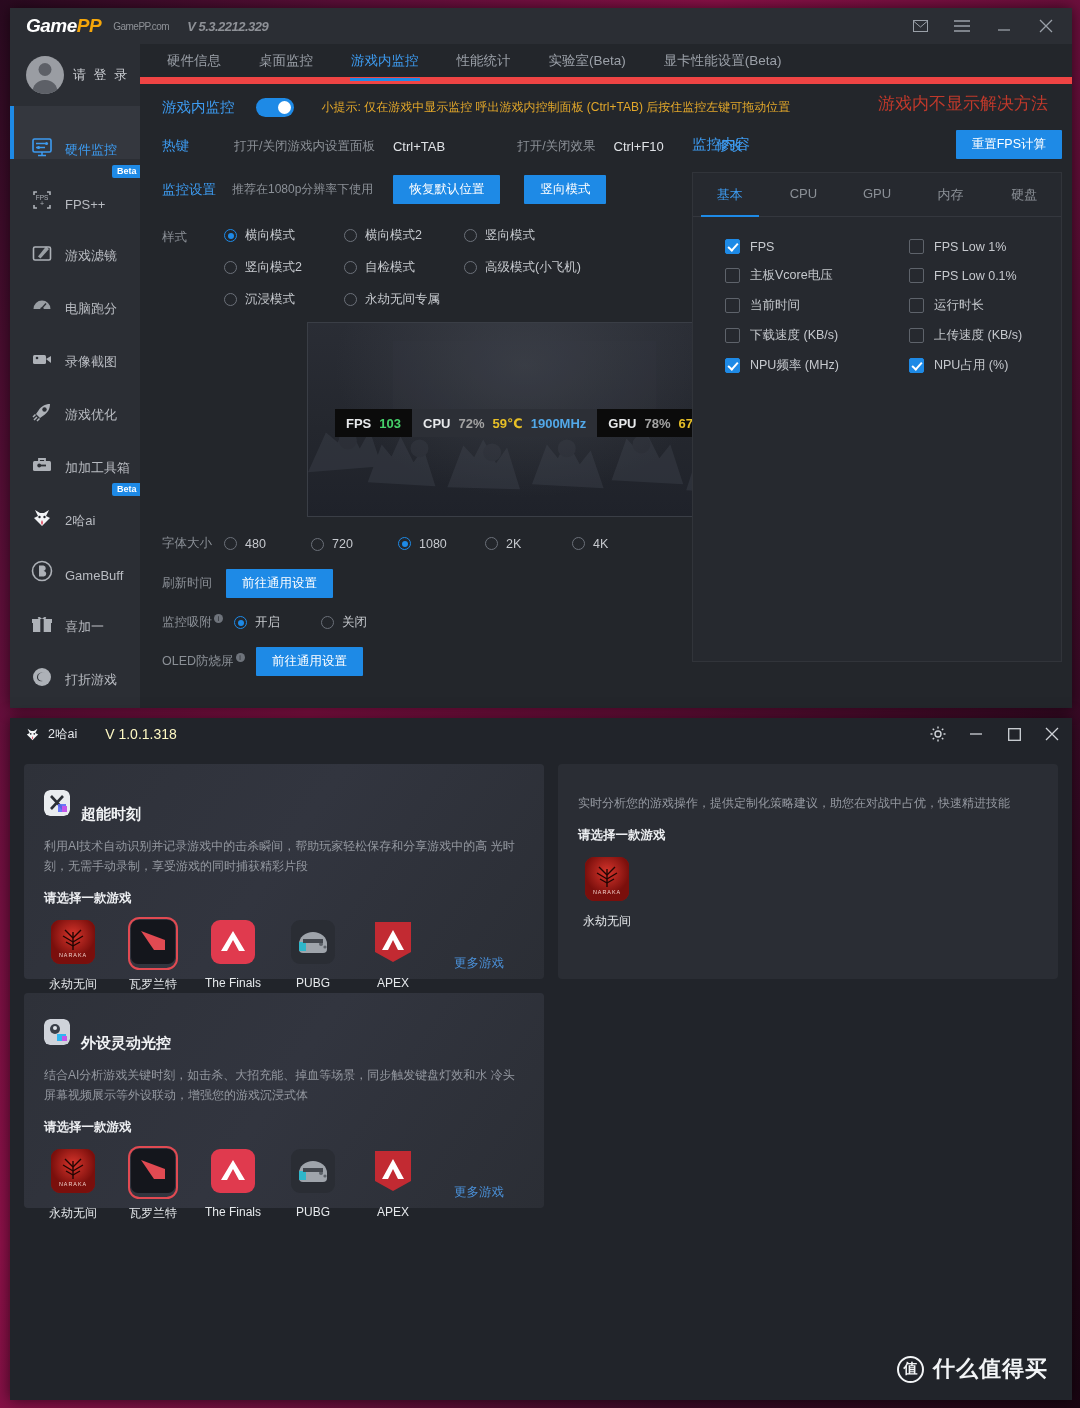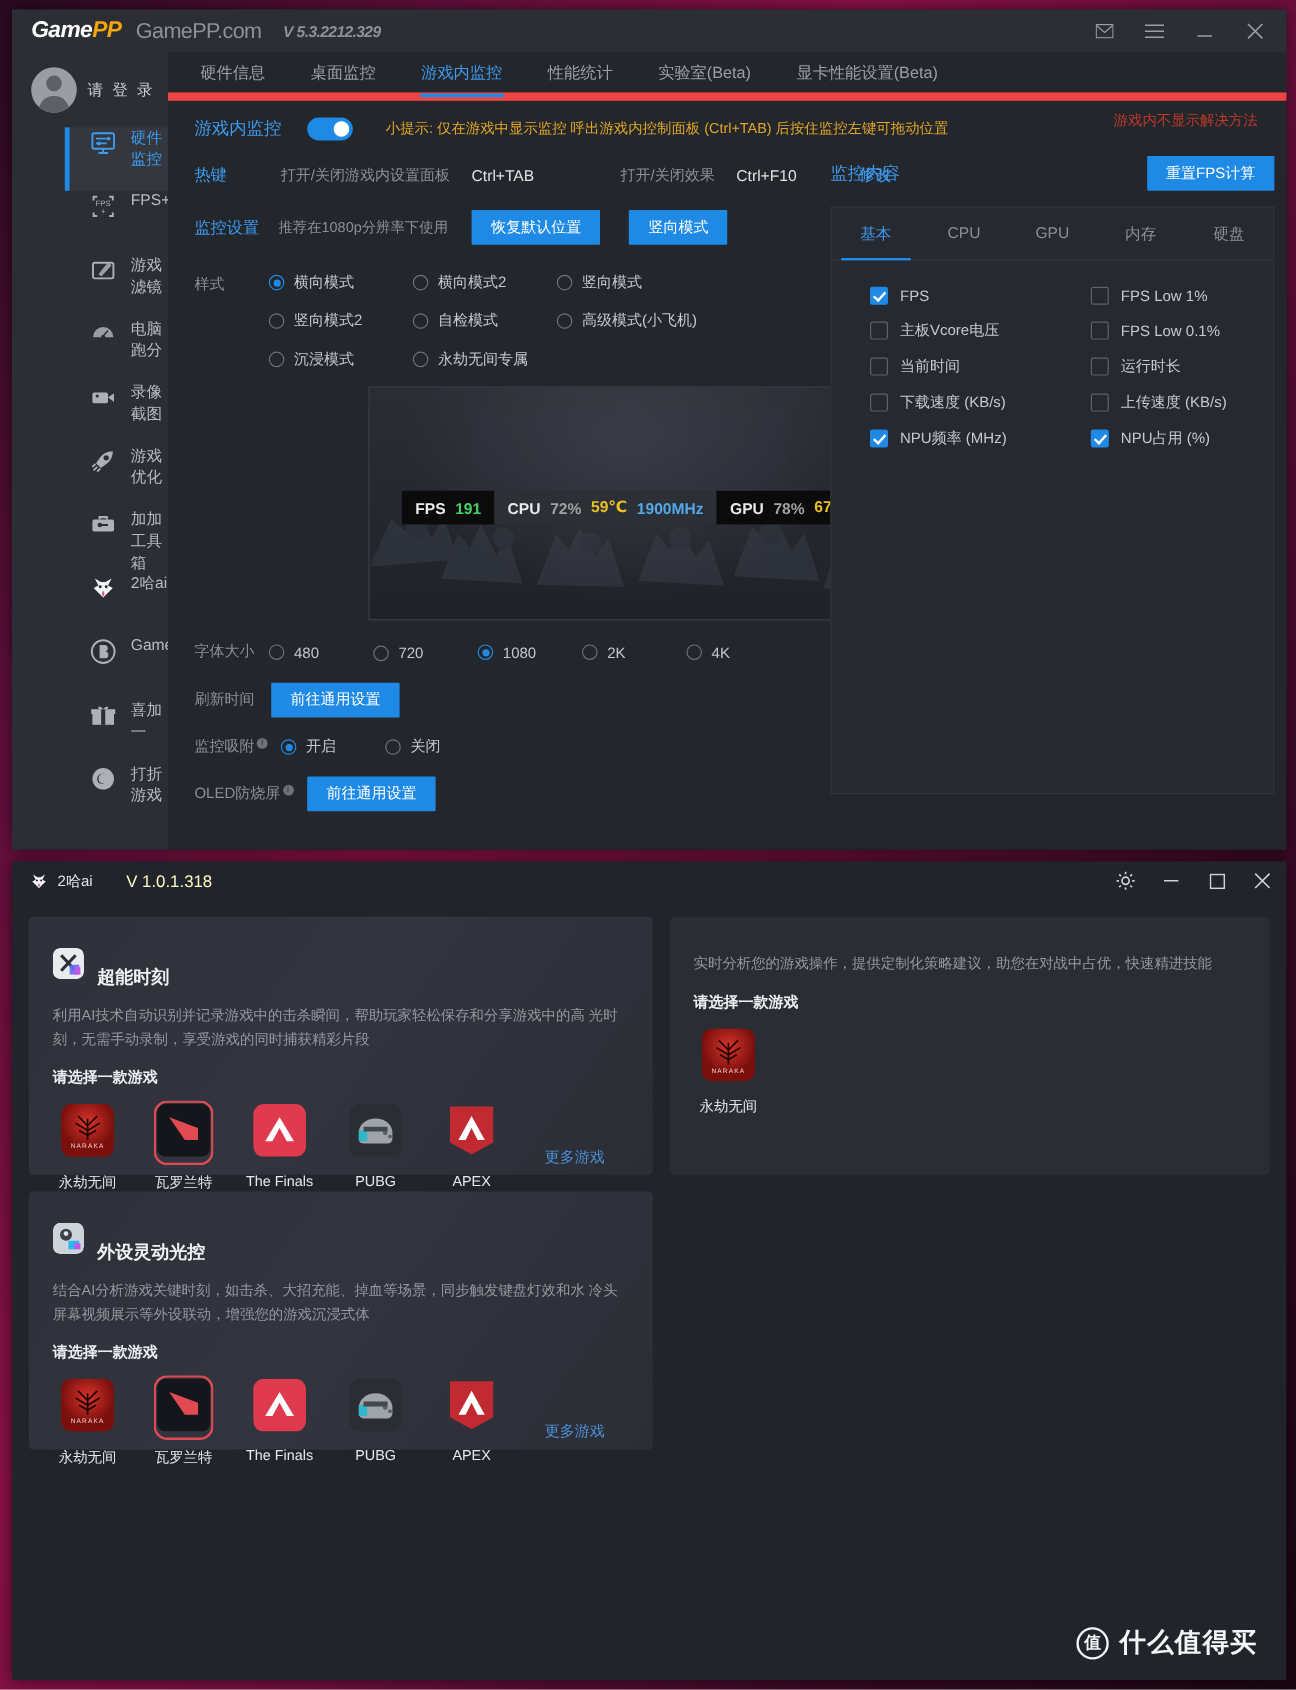--- a/index.html
+++ b/index.html
@@ -21,41 +21,41 @@
   .titlebar{
     height:36px; background:#2b2e34; display:flex; align-items:center;
     padding:0 8px 0 16px; position:relative;
   }
   .logo-box{
     display:flex; align-items:center; gap:0; font-weight:bold; font-style:italic;
     font-size:19px; letter-spacing:-.5px;
   }
   .logo-game{ color:#ffffff; }
   .logo-pp{ color:#f5a60a; }
-  .logo-site{ color:#8e9197; font-size:18px; margin-left:12px; font-style:normal; font-weight:normal;}
+  .logo-site{ color:#8e9197; font-size:10px; margin-left:12px; font-style:normal; font-weight:normal;}
   .logo-ver{ color:#8e9197; font-size:13px; margin-left:18px; }
   .win-btns{ margin-left:auto; display:flex; align-items:center; gap:22px; padding-right:8px;}
   .win-btn{ width:20px;height:20px; color:#9aa0a8; display:flex;align-items:center;justify-content:center; cursor:pointer;}
   .win-btn svg{ display:block; }
 
   .body-row{ flex:1; display:flex; min-height:0; }
 
   
   .sidebar{ width:130px; background:#2b2e34; display:flex; flex-direction:column; }
   .user-box{ height:62px; display:flex; align-items:center; gap:9px; padding-left:16px; }
   .avatar{ width:38px;height:38px;border-radius:50%;background:#9a9da3; position:relative; overflow:hidden; flex:none;}
   .avatar:before{ content:""; position:absolute; left:50%; top:7px; width:13px;height:13px;border-radius:50%;
      background:#5d6067; transform:translateX(-50%); }
   .avatar:after{ content:""; position:absolute; left:50%; top:24px; width:25px;height:20px;border-radius:12px 12px 0 0;
      background:#5d6067; transform:translateX(-50%); }
   .user-label{ color:#c9ccd1; font-size:13px; letter-spacing:2px;}
   .nav{ flex:1; overflow:hidden; }
   .nav-item{
-    height:53px; display:flex; align-items:flex-start; gap:11px; padding-left:19px;
-    color:#b9bcc2; font-size:13px; position:relative; cursor:pointer;margin-left:44px;
+    height:53px; display:flex; align-items:flex-end; gap:11px; padding-left:19px;
+    color:#b9bcc2; font-size:13px; position:relative; cursor:pointer;
   }
   .nav-item.active{ background:#34373e; color:#3d9bf0; }
   .nav-item.active:before{ content:""; position:absolute; left:0; top:0; bottom:0; width:4px; background:#1e8ae6;}
   .nav-ico{ width:25px;height:25px; flex:none; display:flex;align-items:center;justify-content:center; color:#adb1b7;}
   .nav-item.active .nav-ico{ color:#3d9bf0; }
   .nav-ico svg{ display:block; }
   .beta{
     position:absolute; left:102px; top:6px; background:#1e8ae6; color:#fff;
     font-size:9px; padding:1px 5px 2px; border-radius:2px; font-weight:bold;
   }
@@ -126,21 +126,21 @@
   .rp-tabs{ display:flex; border-bottom:1px solid #34373e; }
   .rp-tab{ flex:1; text-align:center; padding:13px 0 12px; color:#8b9097; font-size:13px; position:relative; cursor:pointer;}
   .rp-tab.active{ color:#3d9bf0; }
   .rp-tab.active:after{ content:""; position:absolute; left:8px; right:8px; bottom:-1px; height:2px; background:#1e8ae6;}
   .chk-grid{ padding:22px 0 0 0; display:grid; grid-template-columns:1fr 1fr; row-gap:13px; }
   .chk-item{ display:flex; align-items:center; gap:10px; padding-left:32px; color:#c6c9ce; font-size:12.5px; cursor:pointer;}
   .chk{ width:15px;height:15px;border:1px solid #5e636b; border-radius:2px; flex:none; position:relative; }
   .chk.on{ background:#1e8ae6; border-color:#1e8ae6;}
   .chk.on:after{ content:""; position:absolute; left:4px; top:1px; width:4px;height:8px;
     border:2px solid #fff; border-top:0; border-left:0; transform:rotate(42deg);}
-  .red-link{ position:absolute; right:14px; top:-6px; color:#c0392b; font-size:12px; cursor:pointer;}
+  .red-link{ position:absolute; right:14px; top:-6px; color:#c0392b; font-size:17px; cursor:pointer;}
 
   
   #ai-window{
     position:absolute; left:10px; top:718px; width:1062px; height:682px;
     background:#21242a; display:flex; flex-direction:column;
     box-shadow:0 0 14px rgba(0,0,0,.6);
   }
   .ai-title{ height:32px; display:flex; align-items:center; padding:0 10px 0 14px; background:#21242a;}
   .ai-logo{ width:17px;height:17px; margin-right:7px; flex:none;}
   .ai-name{ color:#e3e6ea; font-size:12.5px; }
@@ -443,21 +443,21 @@
                 <circle cx="112" cy="126" r="9"></circle>
                 <circle cx="185" cy="130" r="9"></circle>
               <circle cx="260" cy="126" r="9"></circle>
                 <circle cx="335" cy="122" r="9"></circle>
                 <circle cx="405" cy="128" r="9"></circle>
             </g>
           </svg>
           <div class="osd">
             <div class="osd-seg osd-a">
               <span class="c-white">FPS</span>
-              <span class="c-green">191</span>
+              <span class="c-green">103</span>
             </div>
             <div class="osd-seg osd-b">
               <span class="c-white">CPU</span>
               <span class="c-red">72%</span>
               <span class="c-yellow">59℃</span>
               <span class="c-blue">1900MHz</span>
             </div>
             <div class="osd-seg osd-c">
               <span class="c-white">GPU</span>
               <span class="c-red">78%</span>

